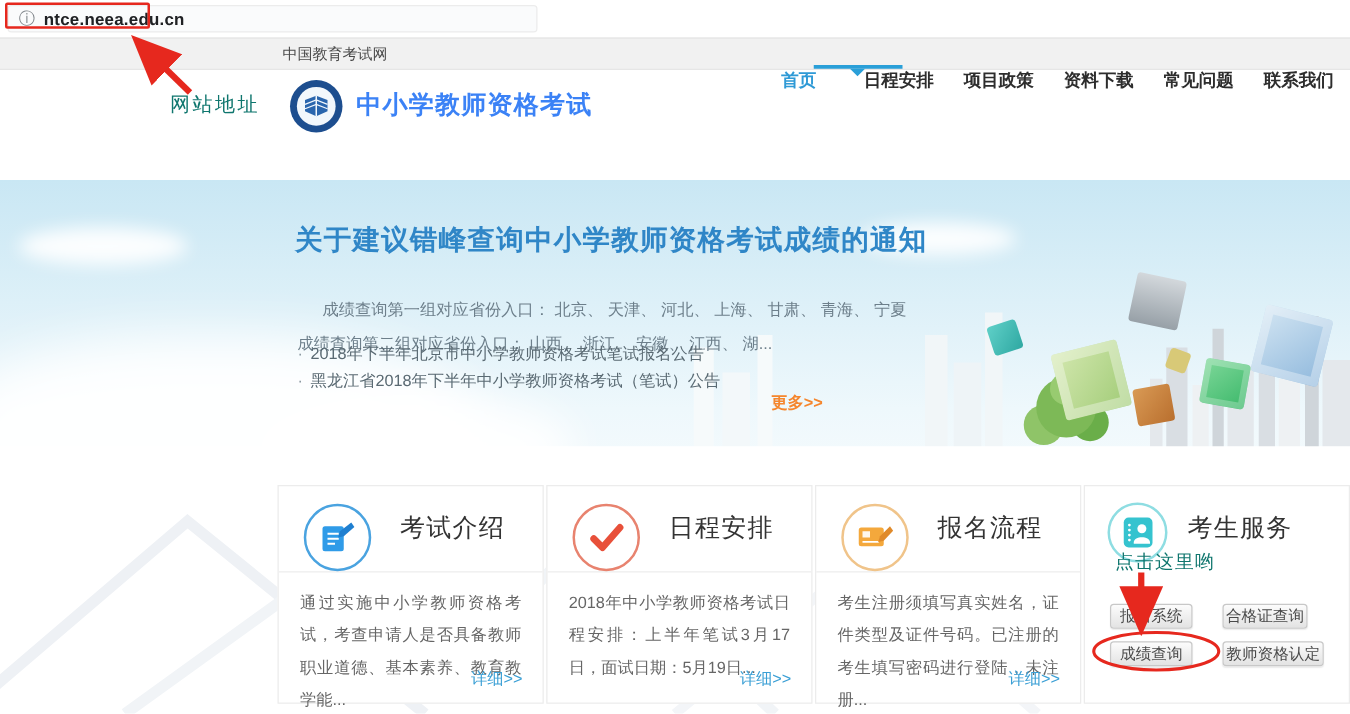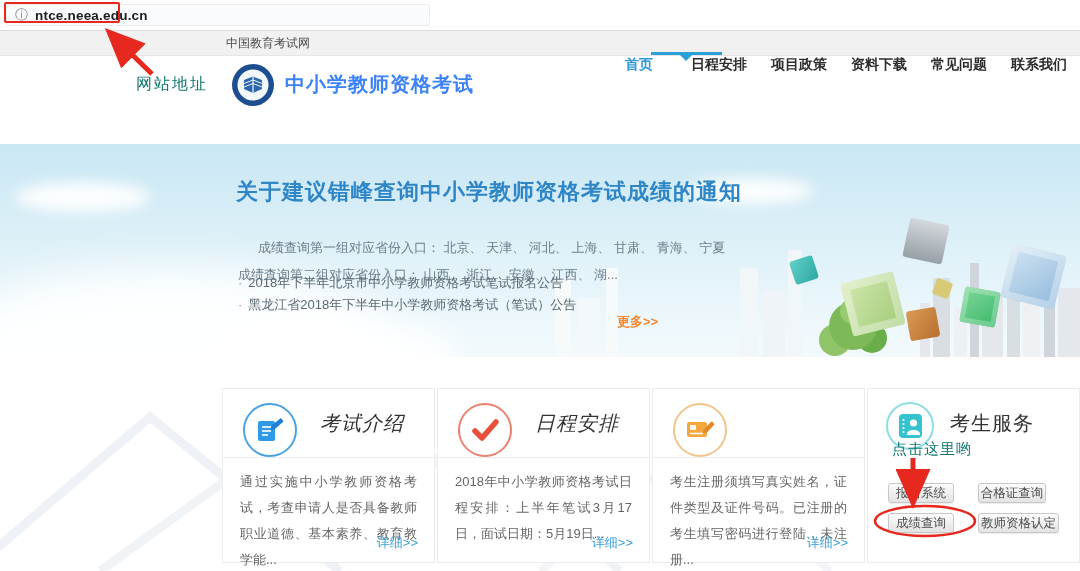--- a/index.html
+++ b/index.html
@@ -58,21 +58,21 @@
   .news-item .bullet { color:#8a98a0; margin-right:6px; }
   .more-link { position:absolute; left:617px; top:169px; font-size:13px; font-weight:bold; color:#f5862d; cursor:pointer; }
 
   
   .bottom-section { position:absolute; left:0; top:357px; width:1080px; height:214px; background:#fff; }
   .mountains { position:absolute; left:0; top:0; width:1080px; height:214px; }
 
   .cards { position:absolute; left:222px; top:31px; display:flex; gap:2px; }
   .card { width:213px; height:175px; background:#fff; border:1px solid #ececec; position:relative; }
   .card-head { position:relative; height:69px; }
-  .card.divided .card-head { border-bottom:1px solid #ededed;font-style:italic; }
+  .card.divided .card-head { border-bottom:1px solid #ededed; }
   .icon-circle { position:absolute; left:20px; top:14px; width:54px; height:54px; border-radius:50%; border:2px solid; display:flex; align-items:center; justify-content:center; }
   .card-title { position:absolute; left:97px; top:0; line-height:69px; font-size:20px; color:#333; letter-spacing:1px; }
   .card-body { padding:11px 17px 0; font-size:13px; color:#666; line-height:26px; text-align:justify; }
   .detail-link { position:absolute; right:16px; bottom:10px; font-size:13px; color:#3a9fd5; cursor:pointer; }
 
   .card.card4 .icon-circle { left:18px; top:13px; width:48px; height:48px; border-width:2px; }
   .card.card4 .card-title { left:82px; }
   .svc-btn { position:absolute; height:20px; font-size:12.5px; color:#4a4a4a; text-align:center; line-height:18px;
     background:linear-gradient(#fcfcfc,#e3e3e3); border:1px solid #c8c8c8; border-radius:3px; box-shadow:0 1px 1px rgba(0,0,0,.08); cursor:pointer; }
   .svc-btn.b1 { left:20px;  top:94px;  width:66px; }
@@ -230,20 +230,21 @@
       <div class="card divided">
         <div class="card-head">
           <span class="icon-circle" style="border-color:#f0c48a">
             <svg width="30" height="30" viewBox="0 0 30 30">
               <rect x="2" y="7" width="20" height="15" rx="2" fill="#f4a83c"></rect>
               <rect x="5" y="10" width="6" height="5" fill="#fff" opacity="0.9"></rect>
               <line x1="5" y1="18.5" x2="18" y2="18.5" stroke="#fff" stroke-width="1.5"></line>
               <path d="M19 14 L27 6 L29.5 9.5 L22 17.5 L17.5 18.5 Z" fill="#e08a2a"></path>
             </svg>
           </span>
+          <span class="card-title">报名流程</span>
         </div>
         <div class="card-body">考生注册须填写真实姓名，证件类型及证件号码。已注册的考生填写密码进行登陆，未注册...</div>
         <span class="detail-link">详细&gt;&gt;</span>
       </div>
 
       <div class="card card4">
         <div class="card-head">
           <span class="icon-circle" style="border-color:#8edde2">
             <svg width="30" height="30" viewBox="0 0 30 30">
               <rect x="4" y="3" width="23" height="24" rx="4" fill="#35c3cf"></rect>

